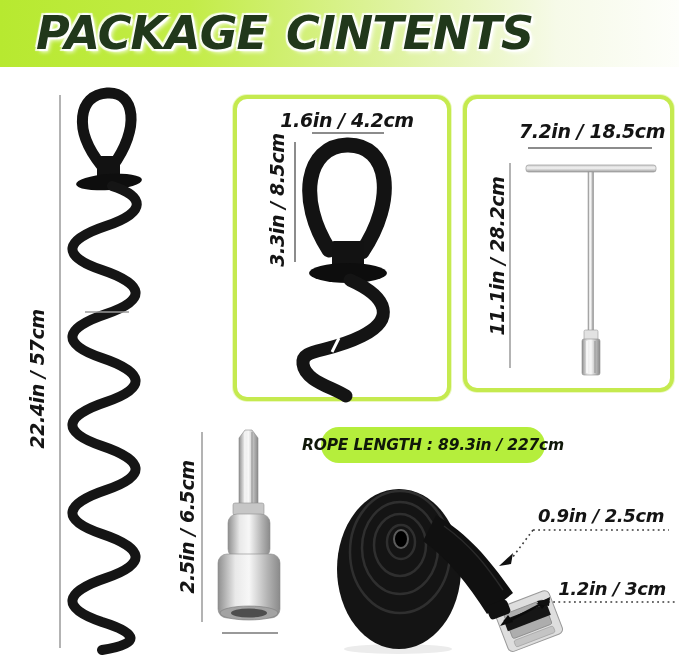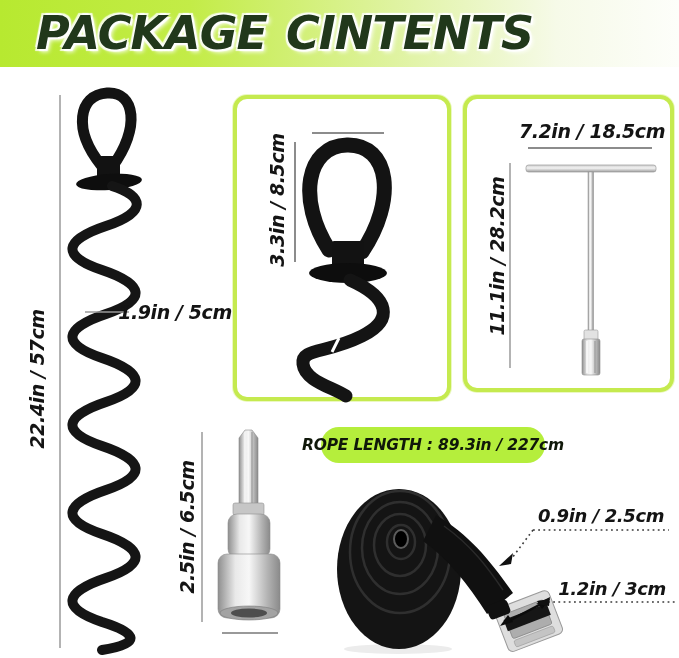--- a/index.html
+++ b/index.html
@@ -149,22 +149,22 @@
         <line x1="533" y1="530" x2="669" y2="530"></line>
         <line x1="533" y1="530" x2="512" y2="558"></line>
         <line x1="548" y1="602" x2="677" y2="602"></line>
       </g>
       <polygon points="499,566 513,553 511,564" fill="#111"></polygon>
       <polygon points="536,604 550,597 549,606" fill="#111"></polygon>
     </g>
   </svg>
 
   <div class="lbl rot" style="left:37px;top:379px;">22.4in / 57cm</div>
-  <div class="lbl" style="left:175px;top:312px;">1.9in / 5cm</div>
 
+  <div class="lbl" style="left:347px;top:120px;">1.6in / 4.2cm</div>
   <div class="lbl rot" style="left:277px;top:200px;">3.3in / 8.5cm</div>
 
   <div class="lbl" style="left:592px;top:131px;">7.2in / 18.5cm</div>
   <div class="lbl rot" style="left:497px;top:256px;">11.1in / 28.2cm</div>
 
   <div class="lbl rot" style="left:187px;top:527px;">2.5in / 6.5cm</div>
 
   <div id="rope-pill">
     <span>ROPE LENGTH : 89.3in / 227cm</span>
   </div>

